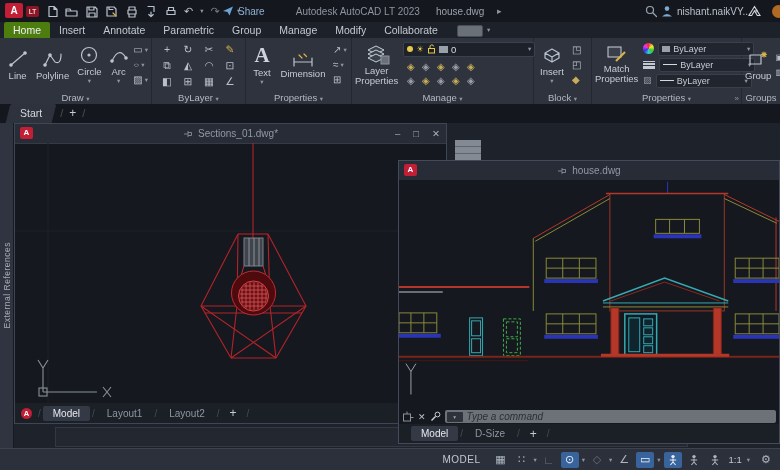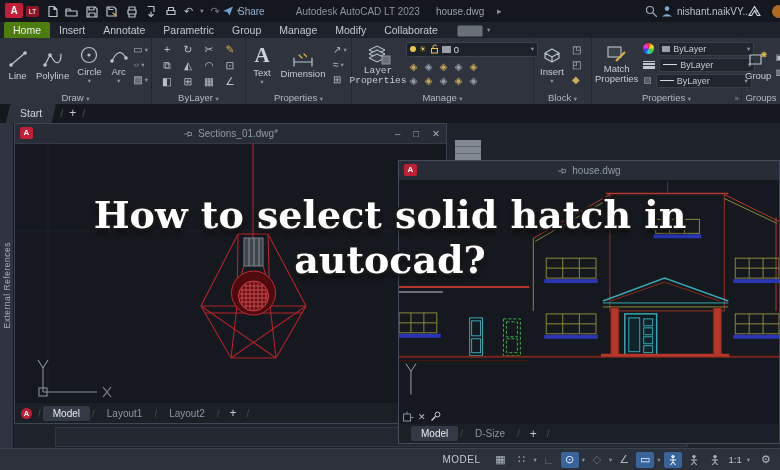--- a/index.html
+++ b/index.html
@@ -324,21 +324,21 @@
           <div class="minirow">
               <span class="mglyph">⊞</span>
             </div>
         </div>
       </div>
       <div class="plabel"><span>Properties</span> <span class="chev">▾</span></div>
     </div>
 
     <div class="panel" style="width:182px;">
       <div class="pbody" style="gap:5px;">
-        <div class="btool" style="width:46px;font-family:Liberation Mono, monospace;">
+        <div class="btool" style="width:46px;">
           <svg width="26" height="22">
             <g stroke="#c9cfd8" fill="#39404a" stroke-width="1">
               <path d="M4,6 L12,2 L20,6 L12,10 Z"></path>
                 <path d="M4,10 L12,6 L20,10 L12,14 Z"></path>
                 <path d="M4,14 L12,10 L20,14 L12,18 Z"></path>
             </g>
               <rect x="17" y="12" width="8" height="8" fill="#6a7078" stroke="#8d95a1"></rect>
           </svg>
           <span class="v2label"><span>Layer</span><br><span>Properties</span></span>
         </div>
@@ -642,32 +642,35 @@
       <div id="cmd2">
         <svg width="12" height="12">
             <rect x="1.5" y="3" width="7" height="7" stroke="#8a9199" fill="none"></rect>
             <path d="M8.5,6.5 h3 M5,3 v-2.5" stroke="#8a9199" fill="none"></path>
           </svg>
         <span class="x">✕</span>
         <svg width="11" height="11">
             <path d="M1.5,9.5 L5.5,5.5" stroke="#c9ced6" stroke-width="1.4" fill="none"></path>
             <circle cx="7.5" cy="3.5" r="2.4" stroke="#c9ced6" fill="none"></circle>
           </svg>
+        <div id="cmdbar">
+          <span id="cmdbox">▾</span>
+          <span id="cmdtext">Type a command</span>
+        </div>
       </div>
       <div id="tabs2">
         <span class="ltab active">Model</span>
         <span class="lsep">/</span>
         <span class="ltab">D-Size</span>
         <span class="lsep">/</span>
         <span class="lplus">+</span>
         <span class="lsep">/</span>
       </div>
     </div>
 
-    <div id="question">How to select solid hatch in autocad?</div>
   </div>
 
   <div id="statusbar">
     <span id="modelbadge">MODEL</span>
     <span class="sic">▦</span>
     <span class="sic">∷</span>
     <span class="chev">▾</span>
     <span class="sic dim">∟</span>
     <span class="sic on">⊙</span>
     <span class="chev">▾</span>

